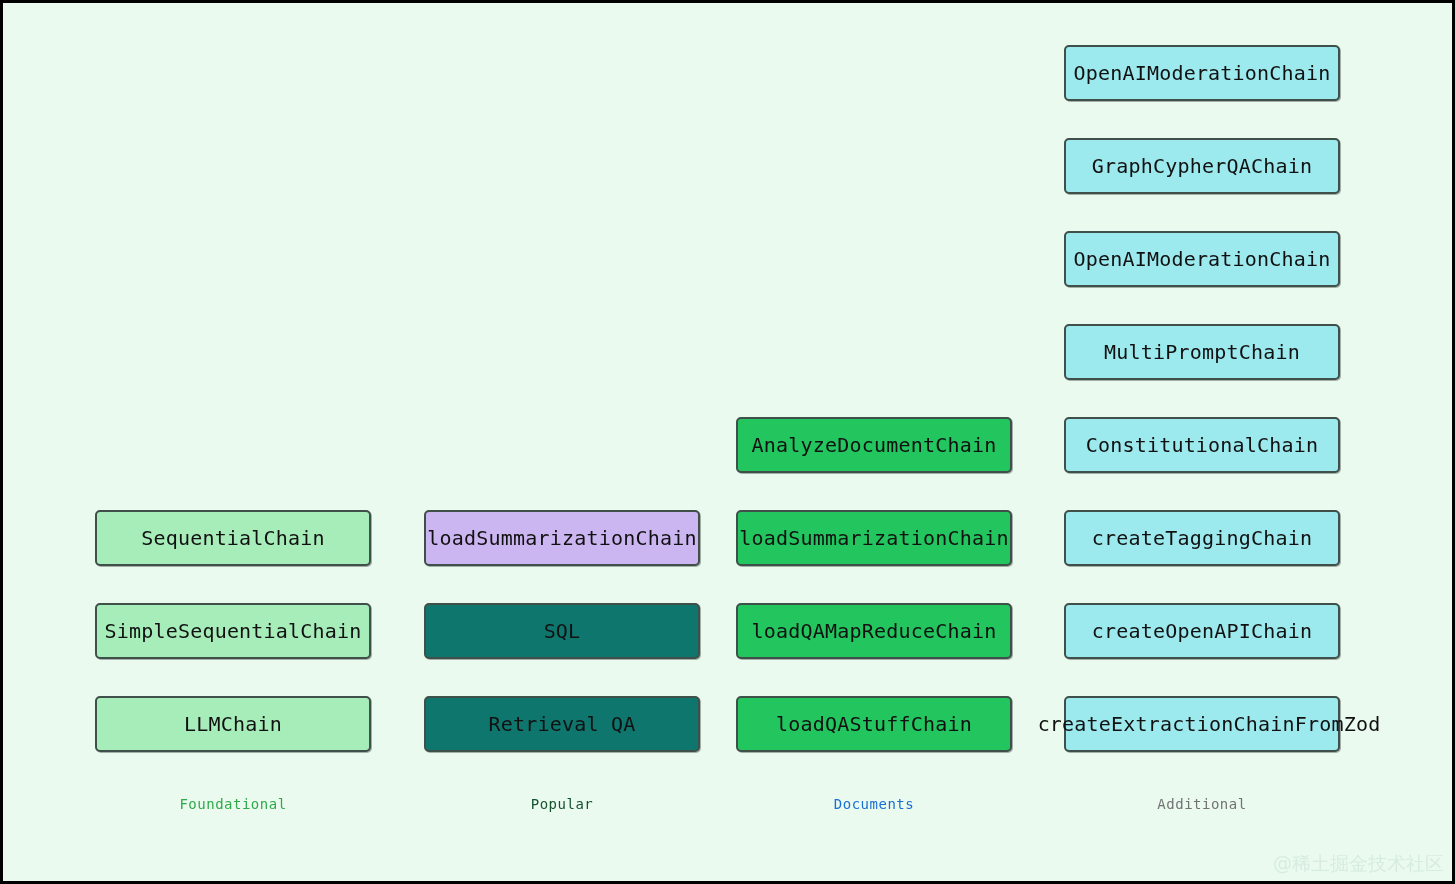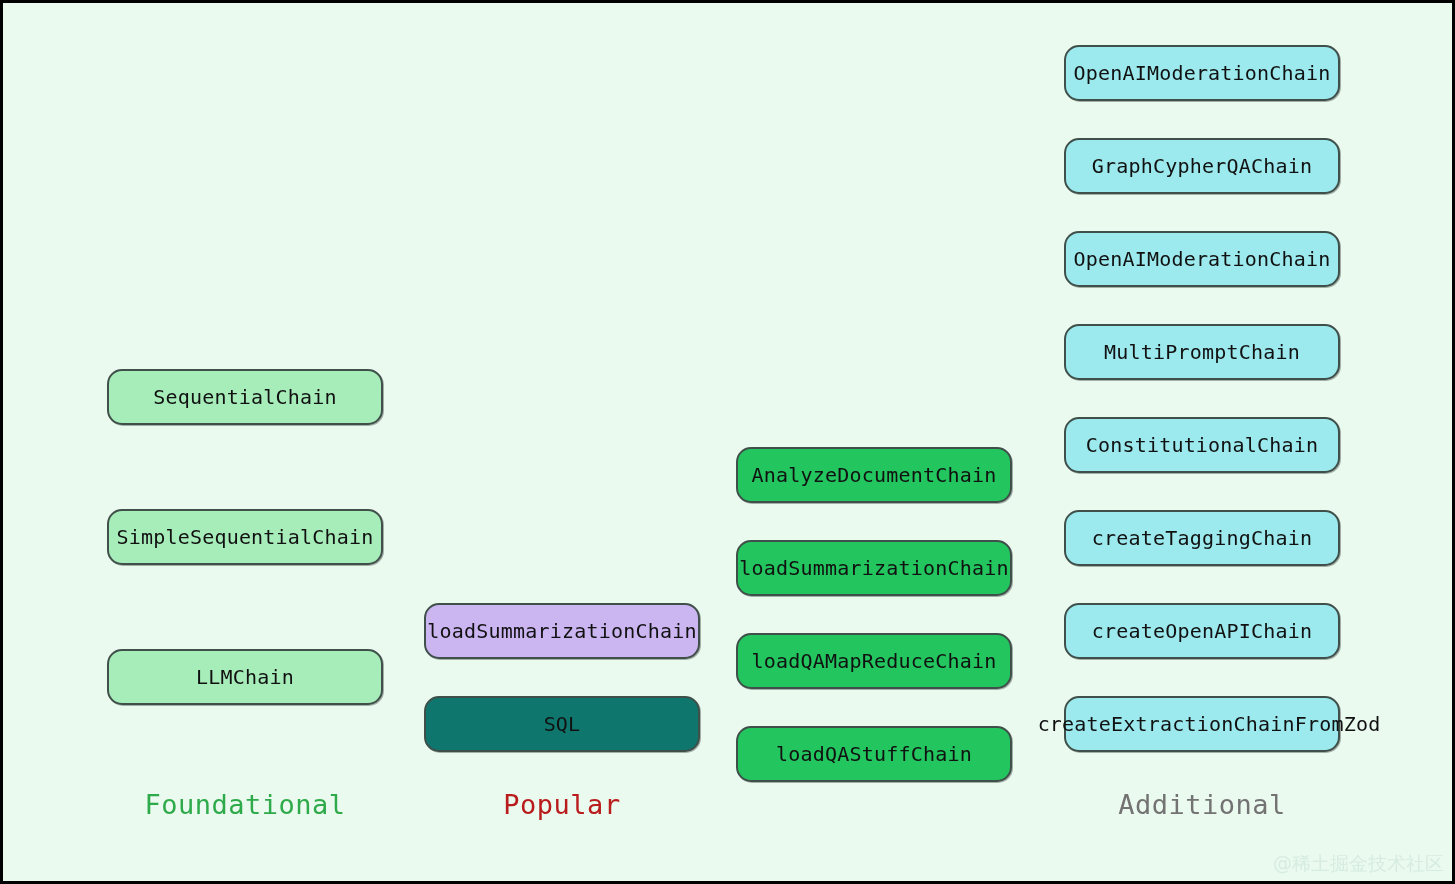--- a/index.html
+++ b/index.html
@@ -31,21 +31,21 @@
     flex-direction: column;
     justify-content: flex-end;
     align-items: stretch;
   }
 
   .node {
     box-sizing: border-box;
     height: 56px;
     margin-bottom: 37px;
     border: 2px solid #3f4f4a;
-    border-radius: 15px;
+    border-radius: 5px;
     display: flex;
     align-items: center;
     justify-content: center;
     text-align: center;
     font-size: 20px;
     line-height: 1.12;
     color: #111111;
     letter-spacing: 0.2px;
     padding: 0 6px;
     box-shadow: 1px 1px 0 rgba(0,0,0,0.30);
@@ -57,26 +57,26 @@
   .node.blue   { background: #22c55e; }
   .node.cyan   { background: #9ce9ee; }
 
   .node.two-line { line-height: 1.15; padding-left: 20px; }
 
   .col-label {
     height: 30px;
     display: flex;
     align-items: center;
     justify-content: center;
-    font-size: 27px;
+    font-size: 14px;
     letter-spacing: 0.5px;
     margin-bottom: 0;
   }
 
-  #col0 { left: 104px;   bottom: 62px; gap: 47px; }
+  #col0 { left: 92px;   bottom: 62px; }
   #col1 { left: 421px;  bottom: 62px; }
   #col2 { left: 733px;  bottom: 62px; }
   #col3 { left: 1061px; bottom: 62px; }
 
   #watermark {
     position: absolute;
     right: 8px;
     bottom: 4px;
     font-family: "DejaVu Sans", "Liberation Sans", sans-serif;
     font-size: 19px;
@@ -93,28 +93,30 @@
   <div class="column" id="col0">
     <div class="node green">SequentialChain</div>
     <div class="node green">SimpleSequentialChain</div>
     <div class="node green">LLMChain</div>
     <div class="col-label" style="color:#2eaa4a">Foundational</div>
   </div>
 
   <div class="column" id="col1">
     <div class="node purple">loadSummarizationChain</div>
     <div class="node gray">SQL</div>
-    <div class="col-label" style="color:#b91c1c">Popular</div>
+    <div class="node gray">Retrieval QA</div>
+    <div class="col-label" style="color:#14532d">Popular</div>
   </div>
 
   <div class="column" id="col2">
     <div class="node blue">AnalyzeDocumentChain</div>
     <div class="node blue">loadSummarizationChain</div>
     <div class="node blue">loadQAMapReduceChain</div>
     <div class="node blue">loadQAStuffChain</div>
+    <div class="col-label" style="color:#1a6fd4">Documents</div>
   </div>
 
   <div class="column" id="col3">
     <div class="node cyan">OpenAIModerationChain</div>
     <div class="node cyan">GraphCypherQAChain</div>
     <div class="node cyan">OpenAIModerationChain</div>
     <div class="node cyan">MultiPromptChain</div>
     <div class="node cyan">ConstitutionalChain</div>
     <div class="node cyan">createTaggingChain</div>
     <div class="node cyan">createOpenAPIChain</div>

